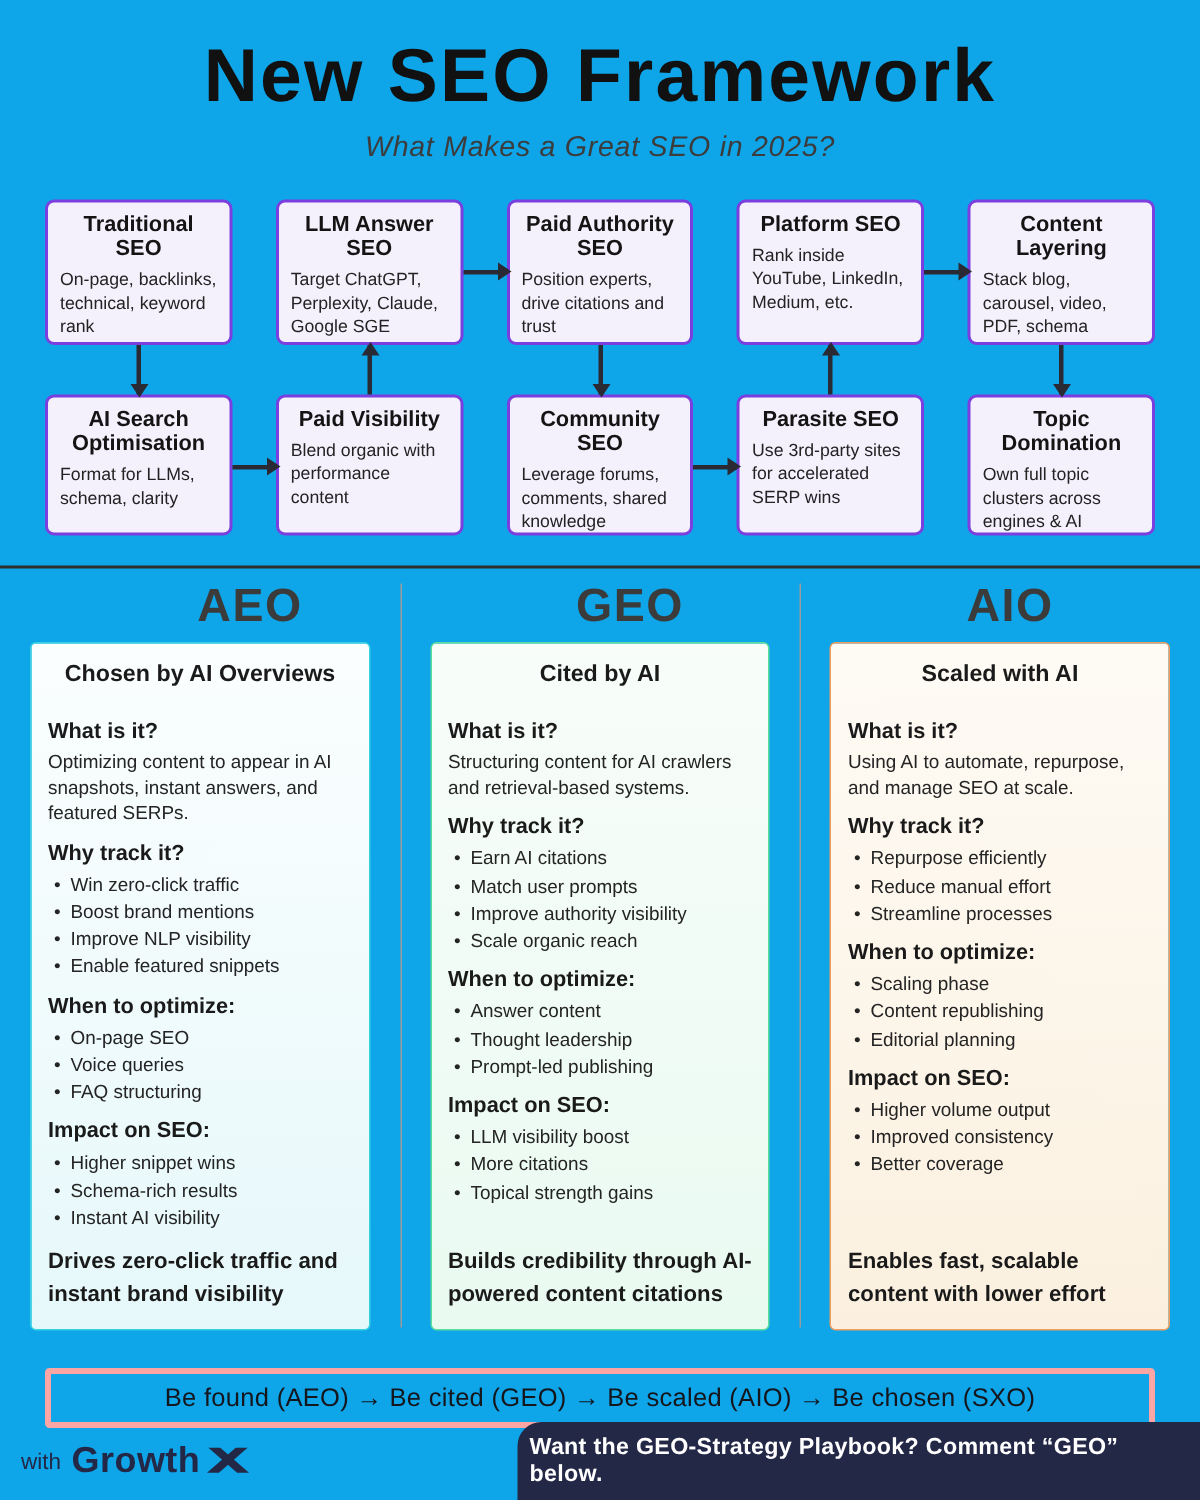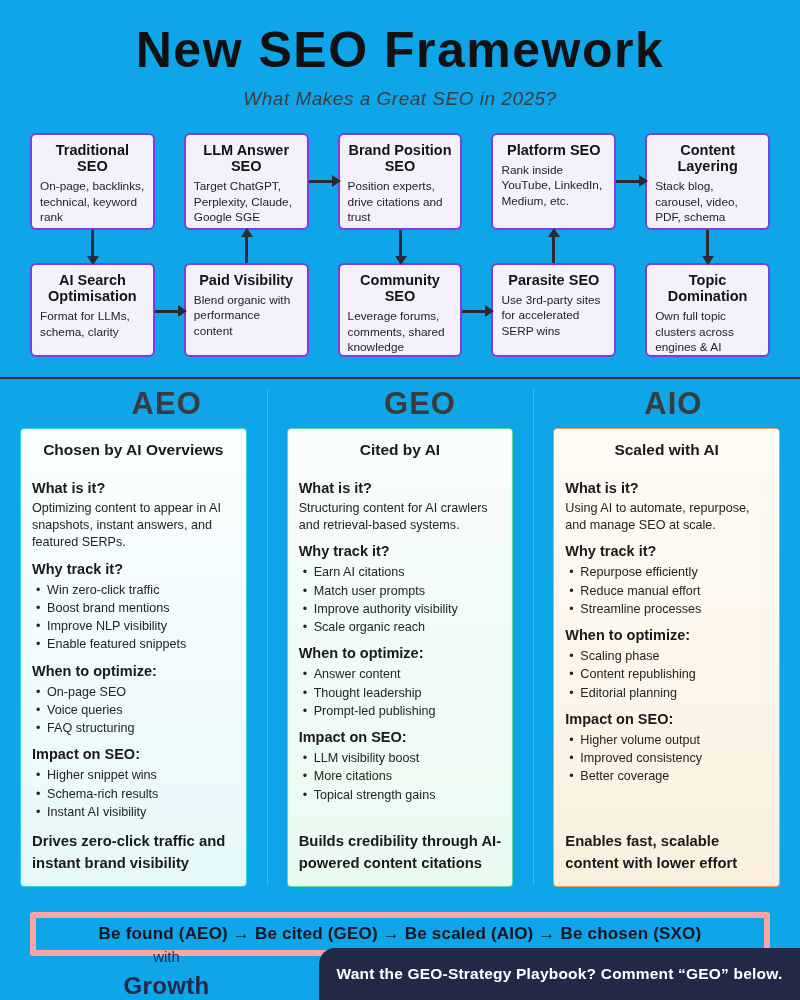--- a/index.html
+++ b/index.html
@@ -45,26 +45,26 @@
   .card-2 { background: linear-gradient(180deg, #FEFBF5 0%, #FBF0DF 100%); }
   .card h3 { font-size: 15.5px; font-weight: 800; text-align: center; margin-bottom: 12px; }
   .card h4 { font-size: 14.5px; font-weight: 800; margin: 9px 0 4px; }
   .card p { font-size: 12.6px; line-height: 1.38; color: #242424; }
   .card ul { list-style: none; }
   .card li { position: relative; font-size: 12.6px; line-height: 1.45; padding-left: 15px; color: #242424; }
   .card li::before { content: "•"; position: absolute; left: 4px; top: 0; }
   .card-footer { margin-top: auto; padding-top: 10px; font-size: 14.8px; font-weight: 800; line-height: 1.45; }
 
   
-  .pipeline { margin: 25px 30px 0; border: 6px solid #fca5a5; border-radius: 3px;
-    padding: 6px 4px; text-align: center; font-size: 17px; font-weight: 700; color: #15151C; letter-spacing: .2px; }
+  .pipeline { margin: 25px 30px 0; border: 4px solid #fca5a5; border-radius: 3px;
+    padding: 6px 4px; text-align: center; font-size: 17px; font-weight: 400; color: #15151C; letter-spacing: .2px; }
 
   
   .footer { position: absolute; left: 0; right: 0; bottom: 0; height: 52px; display: flex; }
-  .brand-block { width: 319px; display: flex; align-items: center; gap: 7px; padding-left: 14px; flex-direction: column; }
+  .brand-block { width: 345px; display: flex; align-items: center; gap: 7px; padding-left: 14px; }
   .with-label { font-size: 15px; color: var(--navy, #242847); }
   .brand-name { font-size: 24px; font-weight: 800; color: var(--navy, #242847); letter-spacing: .3px; }
   .brand-x { margin-left: -2px; margin-top: 3px; }
   .cta-bar { flex: 1; background: var(--navy, #242847); border-top-left-radius: 16px;
     display: flex; align-items: center; justify-content: center; }
   .cta-text { color: #fff; font-size: 15.5px; font-weight: 800; letter-spacing: .2px; padding: 0 8px; }
 </style>
 </head>
 <body>
 
@@ -76,21 +76,21 @@
   <div class="flow">
     <div class="fbox">
       <div class="fbox-title">Traditional SEO</div>
       <div class="fbox-desc">On-page, backlinks, technical, keyword rank</div>
     </div>
     <div class="fbox">
       <div class="fbox-title">LLM Answer SEO</div>
       <div class="fbox-desc">Target ChatGPT, Perplexity, Claude, Google SGE</div>
     </div>
     <div class="fbox">
-      <div class="fbox-title">Brand Position SEO</div>
+      <div class="fbox-title">Paid Authority SEO</div>
       <div class="fbox-desc">Position experts, drive citations and trust</div>
     </div>
     <div class="fbox">
       <div class="fbox-title">Platform SEO</div>
       <div class="fbox-desc">Rank inside YouTube, LinkedIn, Medium, etc.</div>
     </div>
     <div class="fbox">
       <div class="fbox-title">Content Layering</div>
       <div class="fbox-desc">Stack blog, carousel, video, PDF, schema</div>
     </div>

